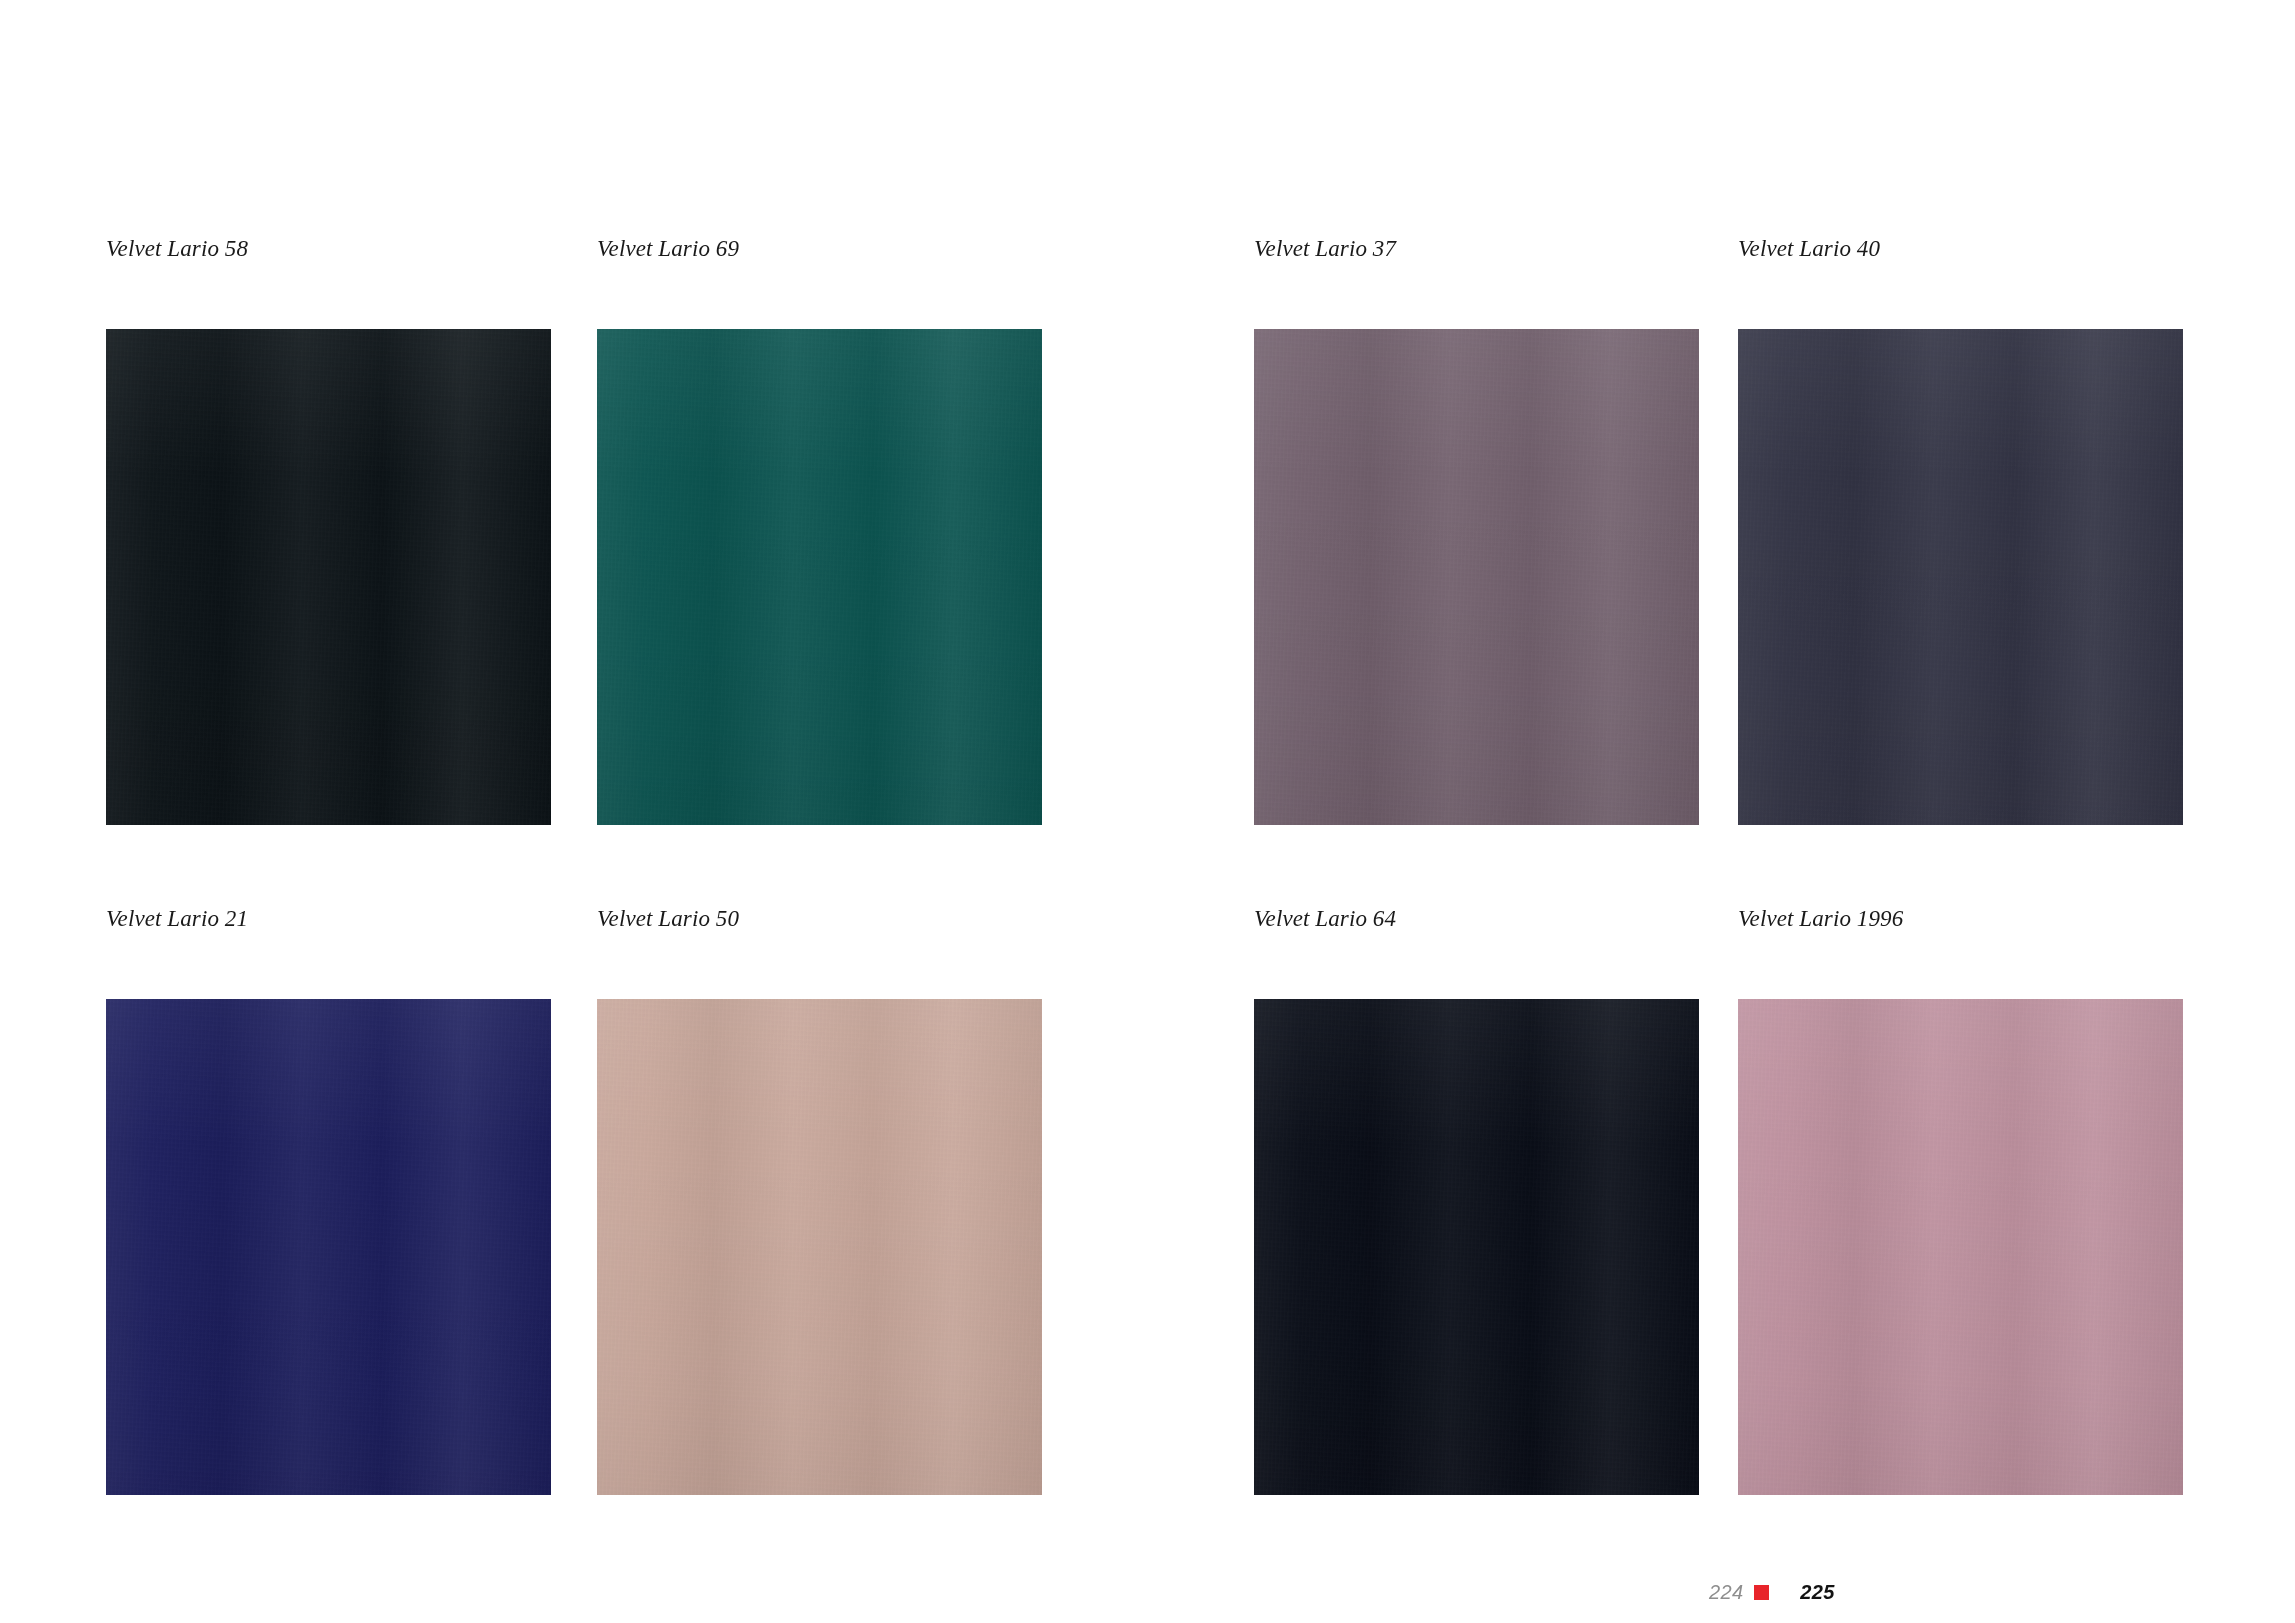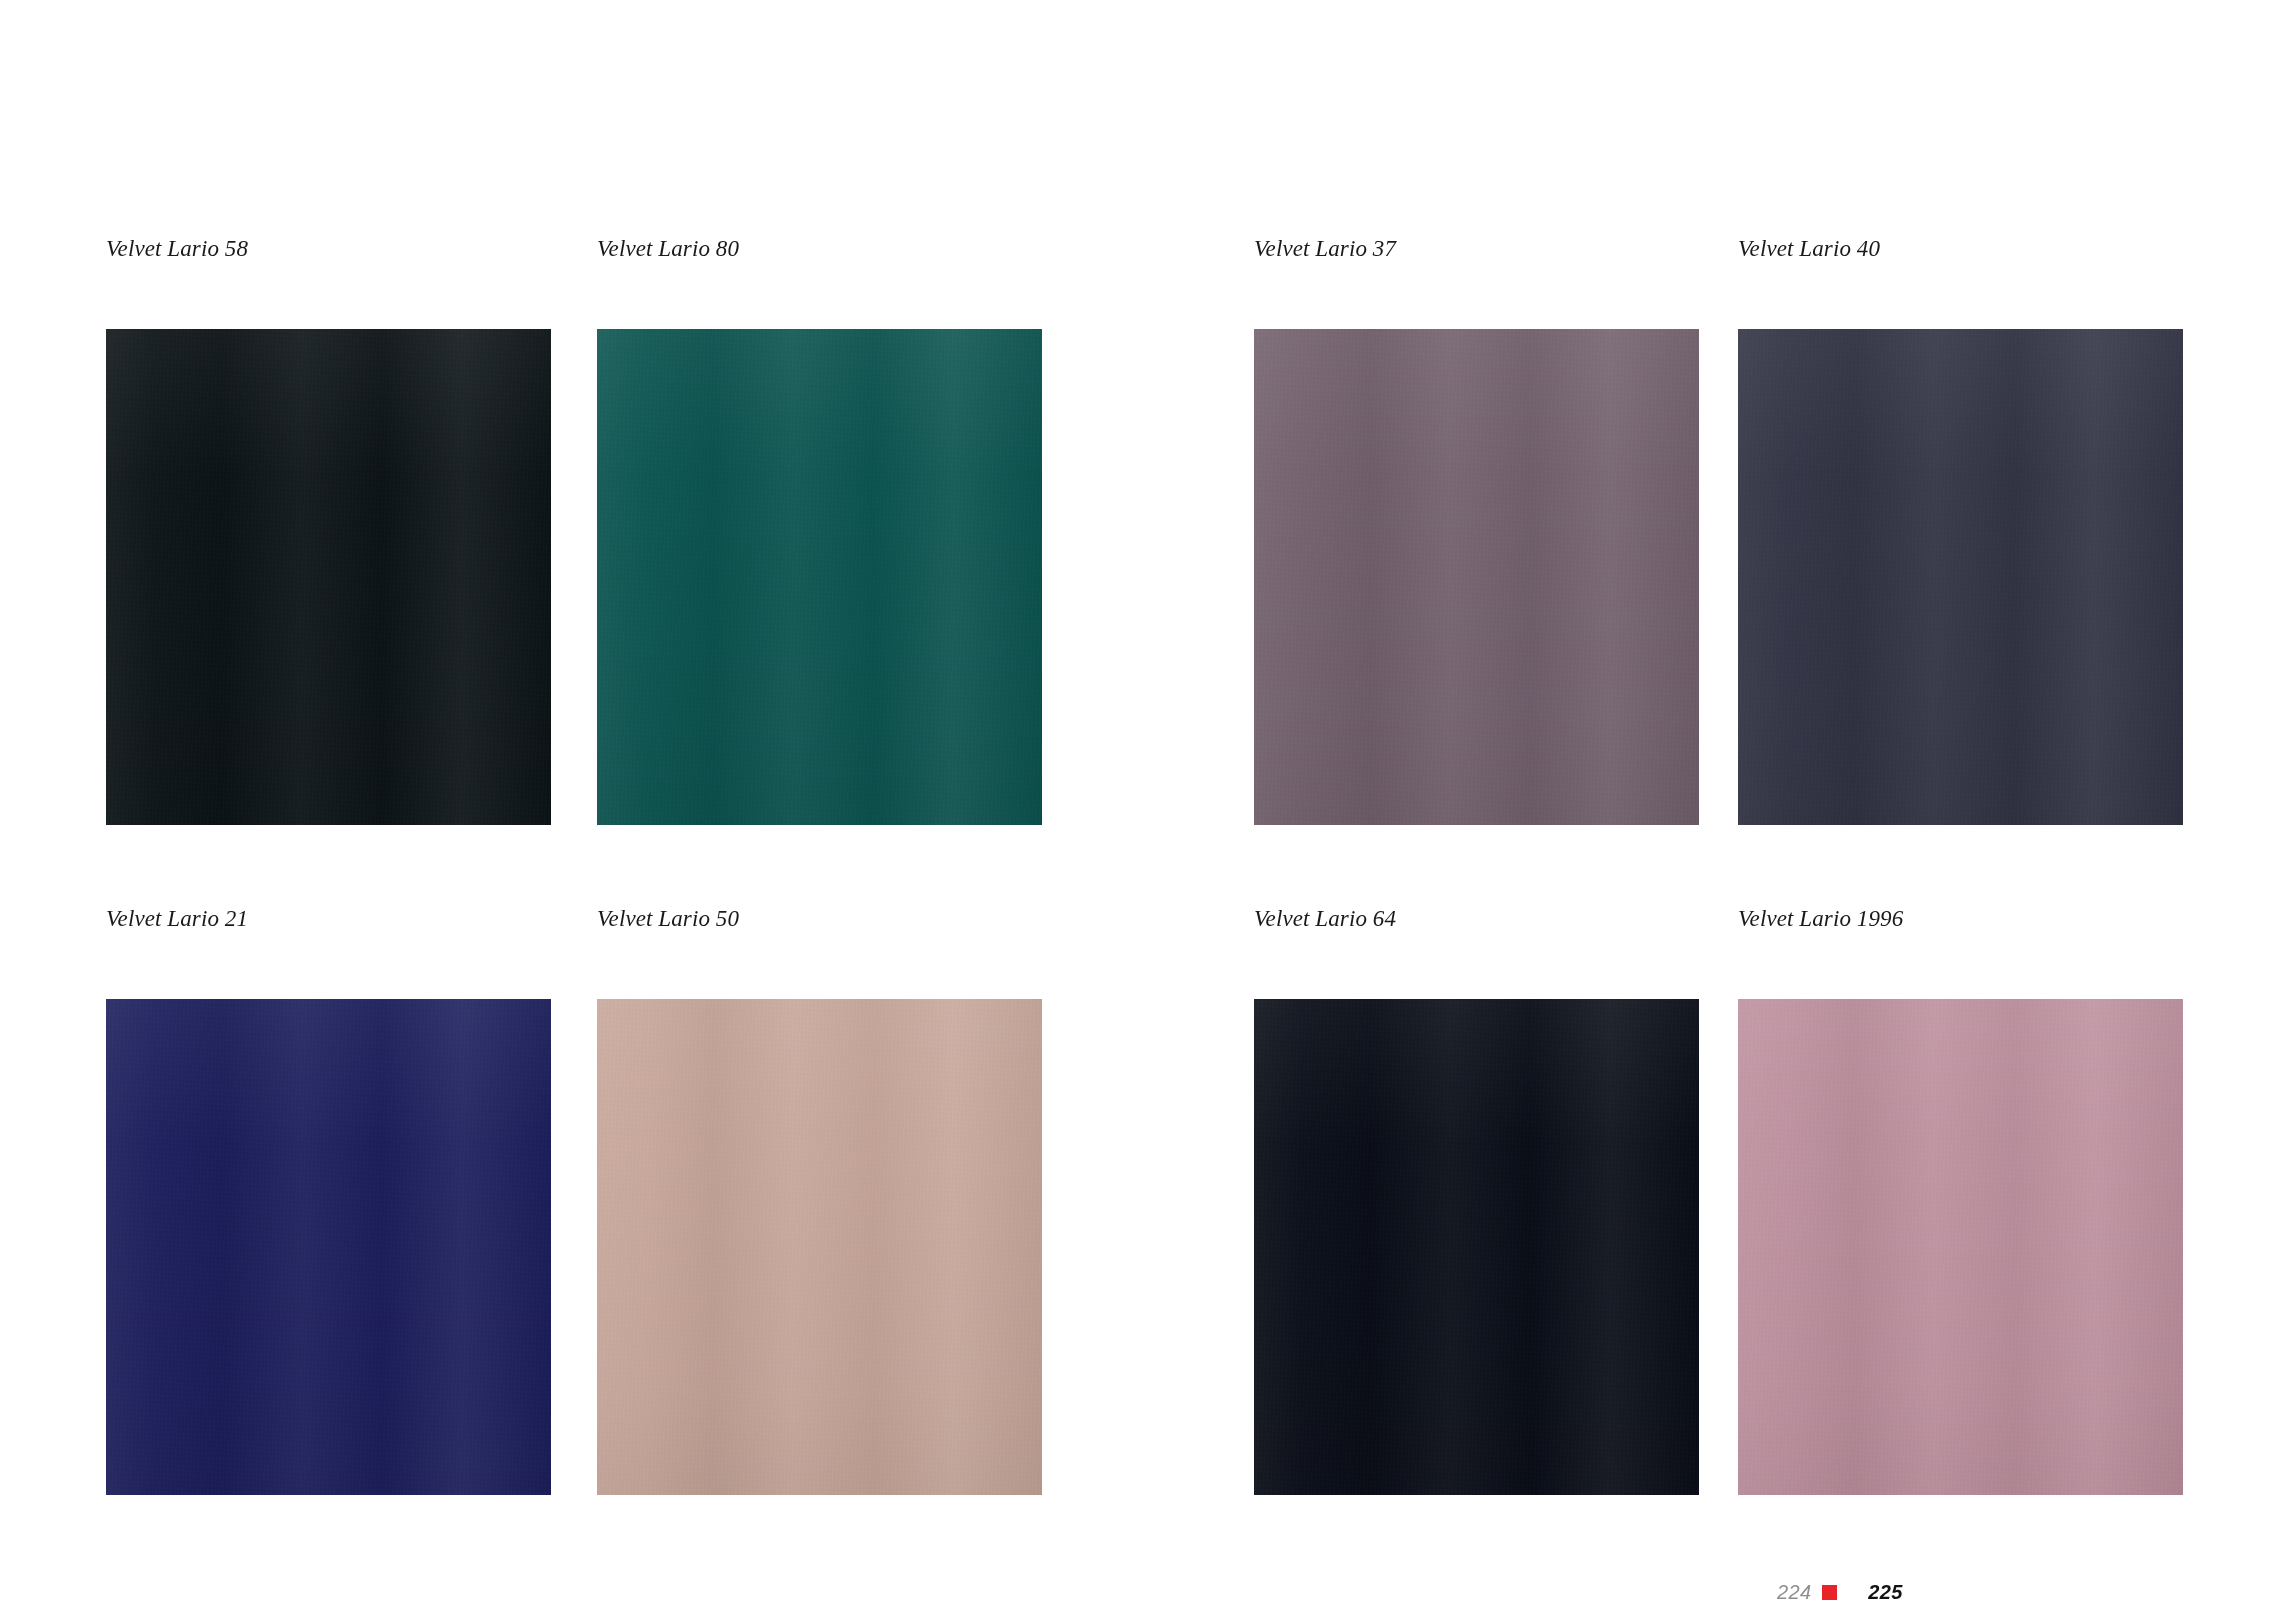--- a/index.html
+++ b/index.html
@@ -111,21 +111,21 @@
 <body>
 
 <div class="spread">
 
   <div id="swatch-grid">
       <div class="swatch-cell" style="left: 106px; top: 237px;">
         <div class="swatch-label">Velvet Lario 58</div>
         <div class="swatch-chip" style="background-color: rgb(13, 20, 24);"></div>
       </div>
       <div class="swatch-cell" style="left: 597px; top: 237px;">
-        <div class="swatch-label">Velvet Lario 80</div>
+        <div class="swatch-label">Velvet Lario 69</div>
         <div class="swatch-chip" style="background-color: rgb(12, 85, 81);"></div>
       </div>
       <div class="swatch-cell" style="left: 1254px; top: 237px;">
         <div class="swatch-label">Velvet Lario 37</div>
         <div class="swatch-chip" style="background-color: rgb(116, 98, 111);"></div>
       </div>
       <div class="swatch-cell" style="left: 1738px; top: 237px;">
         <div class="swatch-label">Velvet Lario 40</div>
         <div class="swatch-chip" style="background-color: rgb(51, 52, 69);"></div>
       </div>
@@ -140,20 +140,20 @@
       <div class="swatch-cell" style="left: 1254px; top: 907px;">
         <div class="swatch-label">Velvet Lario 64</div>
         <div class="swatch-chip" style="background-color: rgb(10, 14, 24);"></div>
       </div>
       <div class="swatch-cell" style="left: 1738px; top: 907px;">
         <div class="swatch-label">Velvet Lario 1996</div>
         <div class="swatch-chip" style="background-color: rgb(191, 146, 160);"></div>
       </div>
     </div>
 
-  <div class="folio" id="folio" style="left: 1777px; top: 1581px;">
+  <div class="folio" id="folio" style="left: 1709px; top: 1581px;">
     <span class="folio-left" style="color: rgb(142, 142, 142);">224</span>
     <span class="folio-mark" id="folio-mark" style="background: rgb(232, 36, 42);"></span>
     <span class="folio-right" style="color: rgb(19, 19, 19); margin-left: 21px;">225</span>
   </div>
 
 </div>
 
 
 </body></html>

